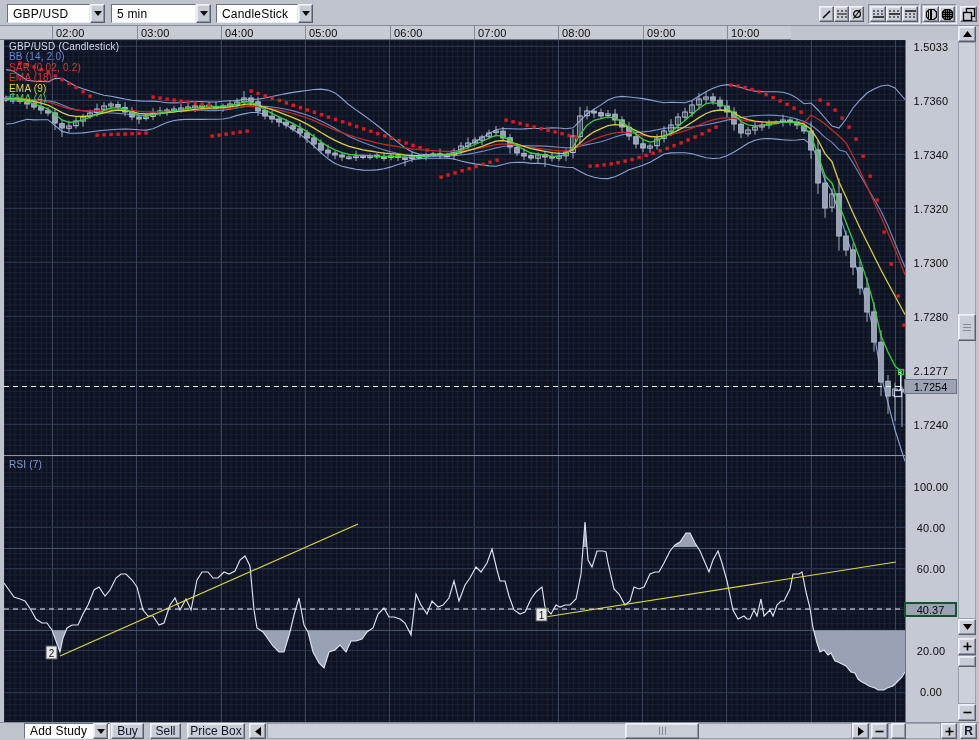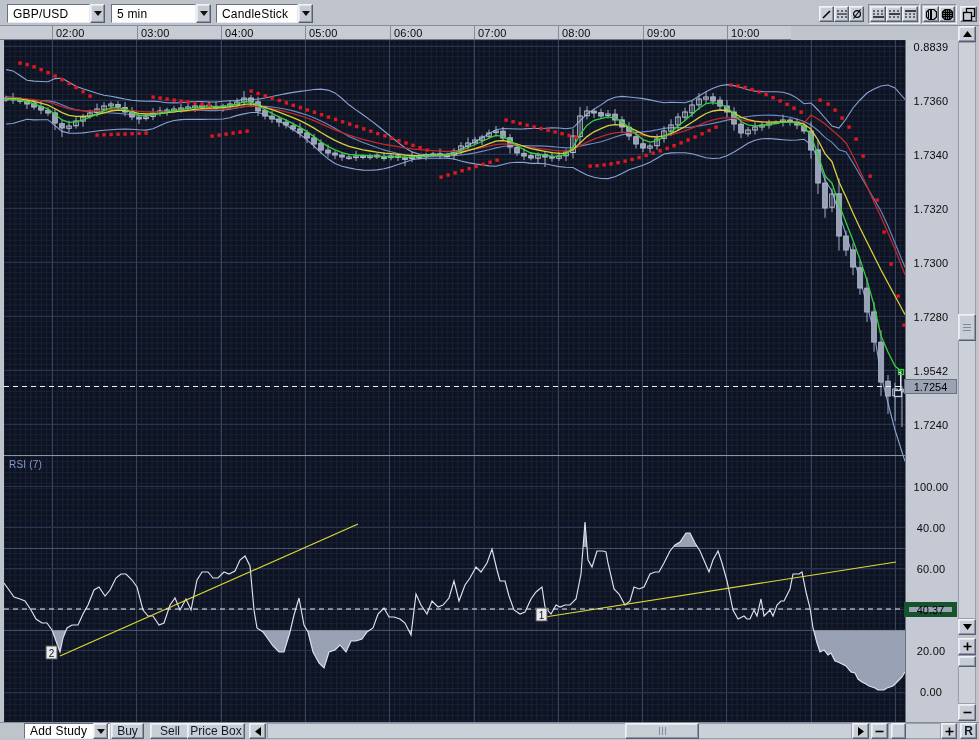--- a/index.html
+++ b/index.html
@@ -540,37 +540,45 @@
         <polyline points="0.0,543.0 5.0,550.0 10.0,557.0 16.0,559.0 21.0,561.0 27.0,570.0 32.0,579.0 38.0,583.0 43.0,583.0 48.0,590.0 52.0,601.0 56.0,612.0 59.0,598.0 63.0,588.0 68.0,585.0 74.0,585.0 79.0,574.0 84.0,565.0 90.0,550.0 95.0,547.0 101.0,556.0 106.0,550.0 112.0,538.0 117.0,534.0 122.0,534.0 128.0,540.0 133.0,547.0 139.0,570.0 144.0,576.0 149.0,576.0 155.0,585.0 160.0,583.0 166.0,565.0 171.0,558.0 176.0,570.0 182.0,559.0 187.0,570.0 193.0,540.0 198.0,532.0 204.0,532.0 209.0,538.0 214.0,538.0 220.0,532.0 225.0,534.0 231.0,531.0 236.0,520.0 241.0,516.0 246.0,526.0 250.0,570.0 253.0,588.0 259.0,592.0 264.0,599.0 269.0,606.0 275.0,612.0 280.0,612.0 286.0,592.0 290.0,575.0 295.0,558.0 300.0,585.0 304.0,592.0 309.0,612.0 315.0,623.0 320.0,628.0 325.0,612.0 331.0,610.0 336.0,605.0 342.0,612.0 347.0,601.0 352.0,601.0 358.0,599.0 363.0,592.0 369.0,588.0 374.0,574.0 380.0,568.0 385.0,577.0 390.0,577.0 396.0,579.0 401.0,583.0 407.0,595.0 412.0,554.0 417.0,565.0 423.0,574.0 428.0,561.0 434.0,567.0 439.0,565.0 445.0,558.0 450.0,541.0 455.0,561.0 461.0,545.0 466.0,538.0 472.0,527.0 477.0,532.0 483.0,523.0 488.0,509.0 493.0,530.0 496.0,541.0 501.0,541.0 505.0,556.0 510.0,570.0 516.0,574.0 521.0,572.0 527.0,559.0 532.0,552.0 538.0,547.0 541.0,567.0 547.0,574.0 552.0,565.0 556.0,567.0 561.0,565.0 566.0,565.0 572.0,559.0 577.0,534.0 581.0,482.0 584.0,520.0 588.0,527.0 593.0,511.0 599.0,511.0 602.0,512.0 604.0,523.0 610.0,549.0 615.0,554.0 621.0,565.0 626.0,561.0 630.0,547.0 635.0,549.0 640.0,547.0 646.0,534.0 651.0,532.0 655.0,532.0 660.0,523.0 666.0,511.0 671.0,505.0 676.0,502.0 682.0,493.0 686.0,493.0 691.0,503.0 696.0,511.0 702.0,525.0 705.0,532.0 709.0,520.0 714.0,511.0 718.0,523.0 723.0,541.0 729.0,570.0 734.0,579.0 740.0,576.0 743.0,579.0 746.0,579.0 750.0,570.0 753.0,576.0 757.0,559.0 760.0,576.0 766.0,570.0 769.0,576.0 773.0,565.0 777.0,561.0 780.0,561.0 786.0,549.0 789.0,534.0 795.0,534.0 798.0,532.0 802.0,552.0 806.0,568.0 809.0,588.0 813.0,603.0 816.0,612.0 820.0,610.0 824.0,615.0 827.0,613.0 831.0,621.0 834.0,622.0 838.0,624.0 842.0,626.0 847.0,632.0 851.0,633.0 854.0,639.0 858.0,642.0 862.0,644.0 865.0,646.0 871.0,648.0 874.0,650.0 880.0,650.0 883.0,648.0 889.0,646.0 894.0,641.0 898.0,637.0 901.0,632.0" fill="none" stroke="#dde2ee" stroke-width="1.15"></polyline>
         <line x1="56.0" y1="616.0" x2="354.0" y2="484.0" stroke="#dcd838" stroke-width="1.2"></line>
         <line x1="541.0" y1="577.0" x2="892.0" y2="522.0" stroke="#dcd838" stroke-width="1.2"></line>
         <line x1="0" y1="569.0" x2="901" y2="569.0" stroke="#f0f0f0" stroke-width="1.2" stroke-dasharray="5,4"></line>
         <line x1="0" y1="415.5" x2="901" y2="415.5" stroke="#8d95a5" stroke-width="1" shape-rendering="crispEdges"></line>
         <rect x="42.0" y="606.0" width="11" height="13" fill="#e8eaee" stroke="#555" stroke-width="1"></rect>
         <text x="47.5" y="616.5" font-family="Liberation Sans, sans-serif" font-size="10" fill="#111" text-anchor="middle">2</text>
         <rect x="532.0" y="568.0" width="11" height="13" fill="#e8eaee" stroke="#555" stroke-width="1"></rect>
         <text x="537.5" y="578.5" font-family="Liberation Sans, sans-serif" font-size="10" fill="#111" text-anchor="middle">1</text>
       </svg></div>
+<div class="leg" style="left:9px;top:42px">
+      <div style="color:#d7dbe6">GBP/USD (Candlestick)</div>
+      <div style="color:#6b85d6">BB (14, 2.0)</div>
+      <div style="color:#e03434">SAR (0.02, 0.2)</div>
+      <div style="color:#e03434">EMA (18)</div>
+      <div style="color:#e0dc3c">EMA (9)</div>
+      <div style="color:#3ede46">EMA (4)</div>
+    </div>
 <div class="leg" style="left:9px;top:460px;color:#8696ce">RSI (7)</div>
 <div style="position:absolute;left:905px;top:40px;width:52px;height:682px;background:#c5c9d3;border-left:1px solid #6a7080"></div>
-<div class="axlab" style="left:905px;top:41px">0.8839</div>
+<div class="axlab" style="left:905px;top:41px">1.5033</div>
 <div class="axlab" style="left:905px;top:95px">1.7360</div>
 <div class="axlab" style="left:905px;top:149px">1.7340</div>
 <div class="axlab" style="left:905px;top:203px">1.7320</div>
 <div class="axlab" style="left:905px;top:257px">1.7300</div>
 <div class="axlab" style="left:905px;top:311px">1.7280</div>
-<div class="axlab" style="left:905px;top:365px">1.9542</div>
+<div class="axlab" style="left:905px;top:365px">2.1277</div>
 <div class="axlab" style="left:905px;top:419px">1.7240</div>
 <div style="position:absolute;left:904px;top:379px;width:53px;height:15px;background:rgba(154,162,178,.98);border:1px solid #6a7282;display:flex;align-items:center;justify-content:center;font-size:11px;color:#000;transform:translateZ(0)">1.7254</div>
 <div class="axlab" style="left:905px;top:481px">100.00</div>
 <div class="axlab" style="left:905px;top:522px">40.00</div>
 <div class="axlab" style="left:905px;top:563px">60.00</div>
 <div class="axlab" style="left:905px;top:645px">20.00</div>
 <div class="axlab" style="left:905px;top:686px">0.00</div>
-<div style="position:absolute;left:904px;top:602px;width:53px;height:15px;background:rgba(154,162,178,.98);border:5px solid #14532d;display:flex;align-items:center;justify-content:center;font-size:11px;color:#000;transform:translateZ(0)">40.37</div>
+<div style="position:absolute;left:904px;top:602px;width:53px;height:15px;background:rgba(154,162,178,.98);border:2px solid #14532d;display:flex;align-items:center;justify-content:center;font-size:11px;color:#000;transform:translateZ(0)">40.37</div>
 <div style="position:absolute;left:957px;top:26px;width:22px;height:696px;background:#bfc3cb"></div>
 <div style="position:absolute;left:958px;top:42px;width:18px;height:577px;background:#ccd0d8;border:1px solid #9aa0ae"></div>
 <div class="btn" style="left:958px;top:26px;width:18px;height:16px;font-size:10px">
       <svg width="9" height="6">
         <path d="M4.5 0 L9 6 H0 Z" fill="#000"></path>
       </svg>
     </div>
 <div class="btn" style="left:958px;top:314px;width:18px;height:27px">
       <svg width="8" height="9">
         <path d="M0 1.5h8M0 4.5h8M0 7.5h8" stroke="#848a99"></path>
@@ -590,21 +598,21 @@
 <div class="btn" style="left:958px;top:656px;width:18px;height:11px"></div>
 <div class="btn" style="left:958px;top:704px;width:18px;height:17px;font-size:10px">
       <svg width="9" height="9">
         <path d="M0.5 4.5h8" stroke="#000" stroke-width="1.6"></path>
       </svg>
     </div>
 <div style="position:absolute;left:0;top:722px;width:979px;height:18px;background:#bfc3cb;border-top:1px solid #868c98"></div>
 <div class="field" style="left:24px;top:723px;width:86px;height:16px">Add Study</div>
 <div class="dd" style="left:93px;top:723px;width:15px;height:16px"></div>
 <div class="btn" style="left:111px;top:723px;width:33px;height:16px">Buy</div>
-<div class="btn" style="left:150px;top:723px;width:40px;height:16px">Sell</div>
+<div class="btn" style="left:150px;top:723px;width:31px;height:16px">Sell</div>
 <div class="btn" style="left:187px;top:723px;width:58px;height:16px">Price Box</div>
 <div class="btn" style="left:249px;top:723px;width:17px;height:16px">
       <svg width="6" height="9">
         <path d="M0 4.5 L6 0 V9 Z" fill="#000"></path>
       </svg>
     </div>
 <div style="position:absolute;left:267px;top:723px;width:585px;height:16px;background:#ccd0d8;border:1px solid #9aa0ae"></div>
 <div class="btn" style="left:625px;top:723px;width:74px;height:16px">
       <svg width="9" height="8">
         <path d="M1.5 0v8M4.5 0v8M7.5 0v8" stroke="#848a99"></path>

